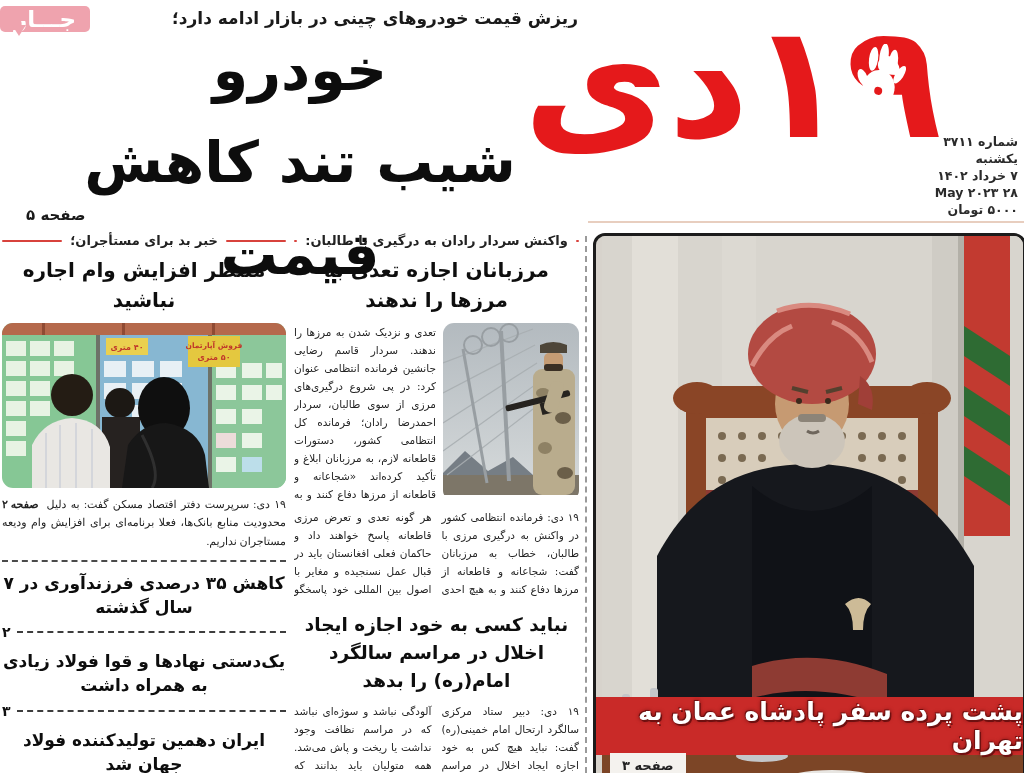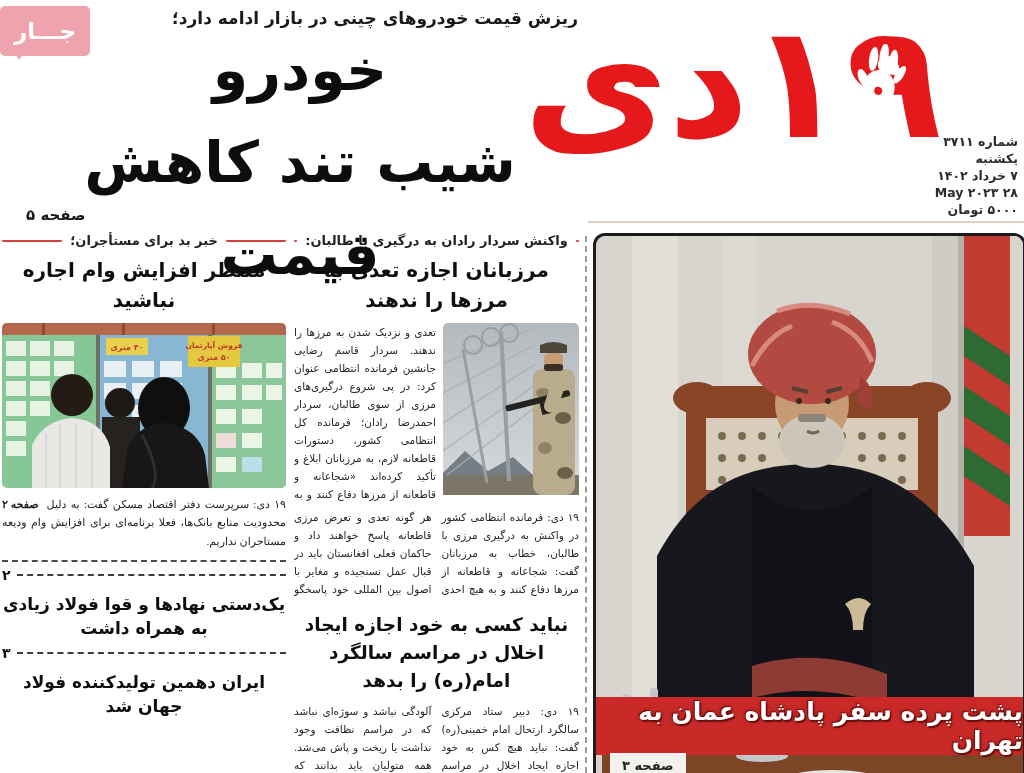--- a/index.html
+++ b/index.html
@@ -1,20 +1,20 @@
 <!DOCTYPE html>
 <html lang="fa" dir="rtl"><head>
 <meta charset="utf-8">
 <style>
   html,body{margin:0;padding:0;background:#fff;}
   .page{position:relative;width:1024px;height:773px;background:#ffffff;overflow:hidden;
         font-family:"DejaVu Sans",sans-serif;direction:rtl;color:#1a1a1a;}
 
   
-  .jar-tag{position:absolute;left:0;top:6px;width:90px;height:50px;background:#efa3ae;
+  .jar-tag{position:absolute;left:0;top:6px;width:90px;height:26px;background:#efa3ae;
            color:#fff;font-weight:bold;font-size:23px;display:flex;align-items:center;
            justify-content:center;border-radius:5px;letter-spacing:-1px;}
   .jar-tag::after{content:"";position:absolute;left:12px;bottom:-11px;border:7px solid transparent;
            border-top:11px solid #efa3ae;}
   .masthead-tagline{position:absolute;right:72px;top:22px;width:230px;text-align:center;
            font-weight:bold;font-size:16px;color:#111;}
   .logo-text{position:absolute;right:82px;top:-32px;font-size:158px;font-weight:bold;
            color:#e5191b;line-height:1.45;letter-spacing:-4px;}
   .hand-icon{position:absolute;right:118px;top:44px;width:52px;height:68px;}
   .masthead-meta{position:absolute;right:6px;top:133px;width:150px;text-align:right;
@@ -31,21 +31,21 @@
   
   .col-left{position:absolute;left:2px;top:233px;width:284px;}
   .col-mid{position:absolute;left:294px;top:233px;width:285px;}
   .divider-v{position:absolute;left:585px;top:236px;height:537px;border-left:2px dashed #9a9a9a;}
 
   .kicker-row{display:flex;align-items:center;gap:8px;font-size:13px;font-weight:bold;color:#222;}
   .kline{flex:1;height:2px;background:#d8423c;border-radius:2px;}
   .art-h2{font-size:20px;font-weight:bold;text-align:center;margin:7px 2px 8px;line-height:1.5;color:#0e0e0e;}
   .art-h2.small{font-size:18.5px;margin-top:13px;}
 
-  .photo-box{border-radius:5px;overflow:hidden;line-height:0;}
+  .photo-box{border-radius:11px;overflow:hidden;line-height:0;}
   .photo-box svg{display:block;}
 
   .caption{font-size:11px;line-height:1.66;text-align:justify;color:#222;margin-top:7px;font-family:Liberation Serif, serif;}
   .caption .pg{float:left;font-weight:bold;margin-right:8px;}
   .sep-dash{border-top:2px dashed #4a4a4a;margin:10px 0 0;}
 
   .list-item .t{font-size:17px;font-weight:bold;text-align:center;line-height:1.4;margin-top:10px;color:#0d0d0d;}
   .dash-row{display:flex;direction:ltr;align-items:center;gap:6px;margin-top:5px;}
   .dash-row .num{font-weight:bold;font-size:14px;color:#111;}
   .dash-row .dl{flex:1;border-top:2px dashed #3d3d3d;}
@@ -181,20 +181,21 @@
       </svg>
     </div>
 
     <div class="caption">
       <span class="pg">صفحه ۲</span>
       <span>۱۹ دی: سرپرست دفتر اقتصاد مسکن گفت: به دلیل محدودیت منابع بانک‌ها، فعلا برنامه‌ای برای افزایش وام ودیعه مستاجران نداریم.</span>
     </div>
     <div class="sep-dash"></div>
 
     <div class="list-item">
+      <div class="t">کاهش ۳۵ درصدی فرزندآوری در ۷ سال گذشته</div>
       <div class="dash-row">
           <span class="num">۲</span>
           <span class="dl"></span>
         </div>
     </div>
     <div class="list-item">
       <div class="t">یک‌دستی نهادها و قوا فولاد زیادی به همراه داشت</div>
       <div class="dash-row">
           <span class="num">۳</span>
           <span class="dl"></span>

